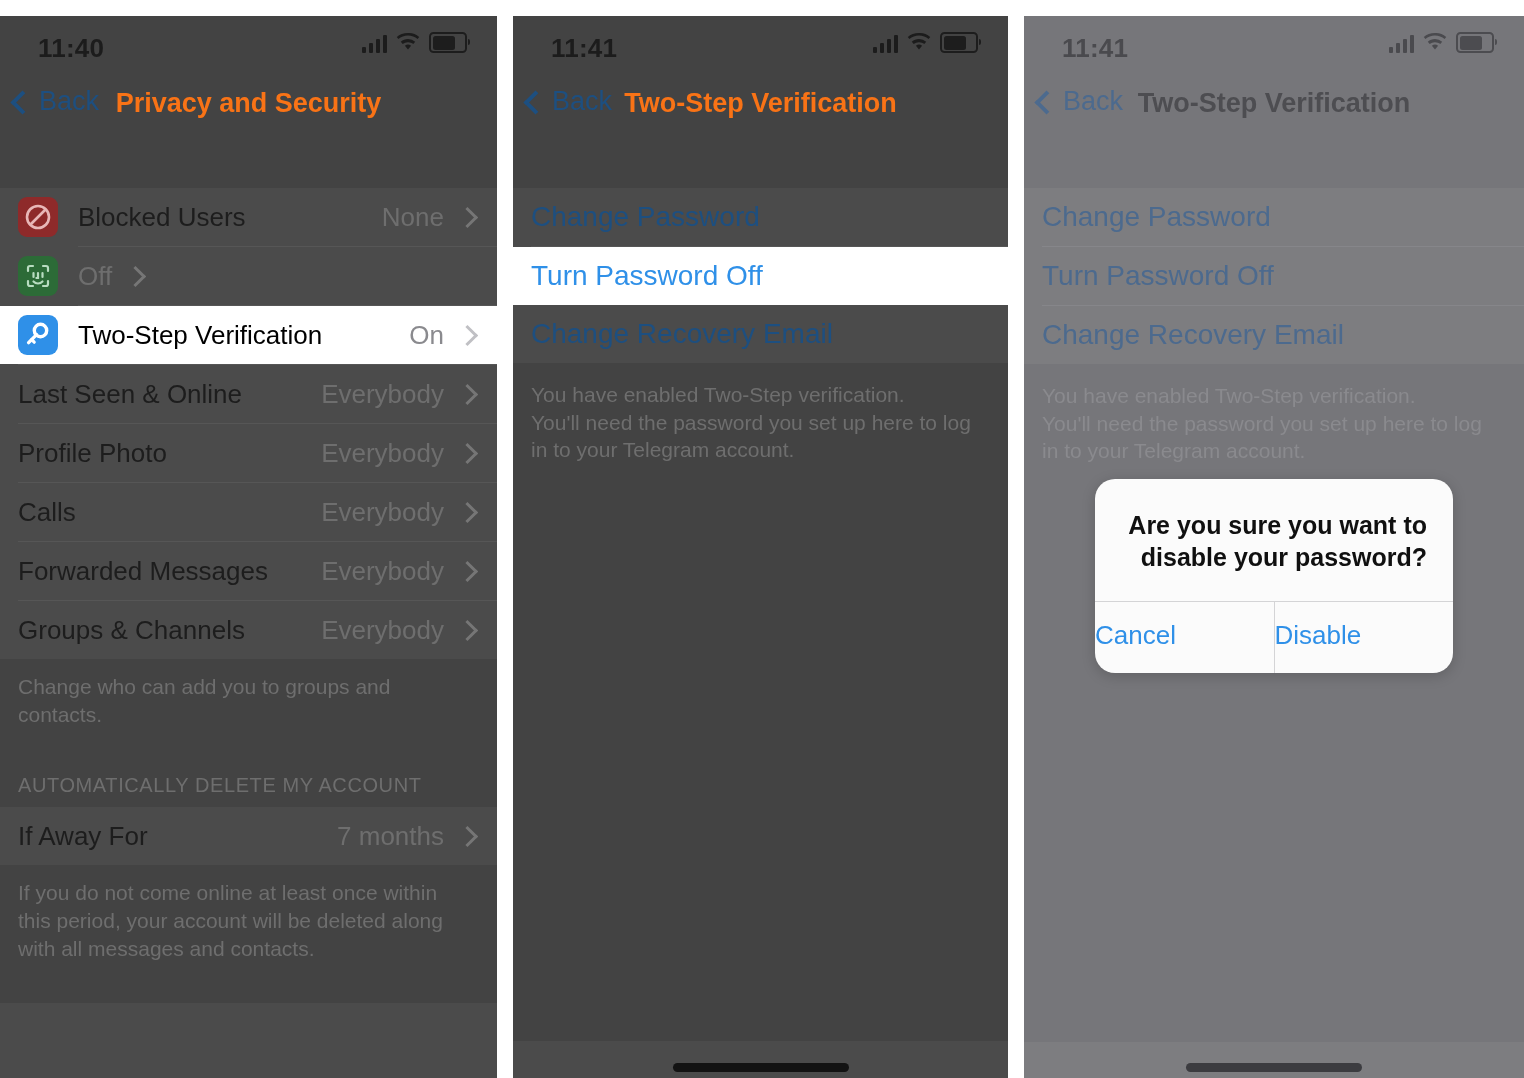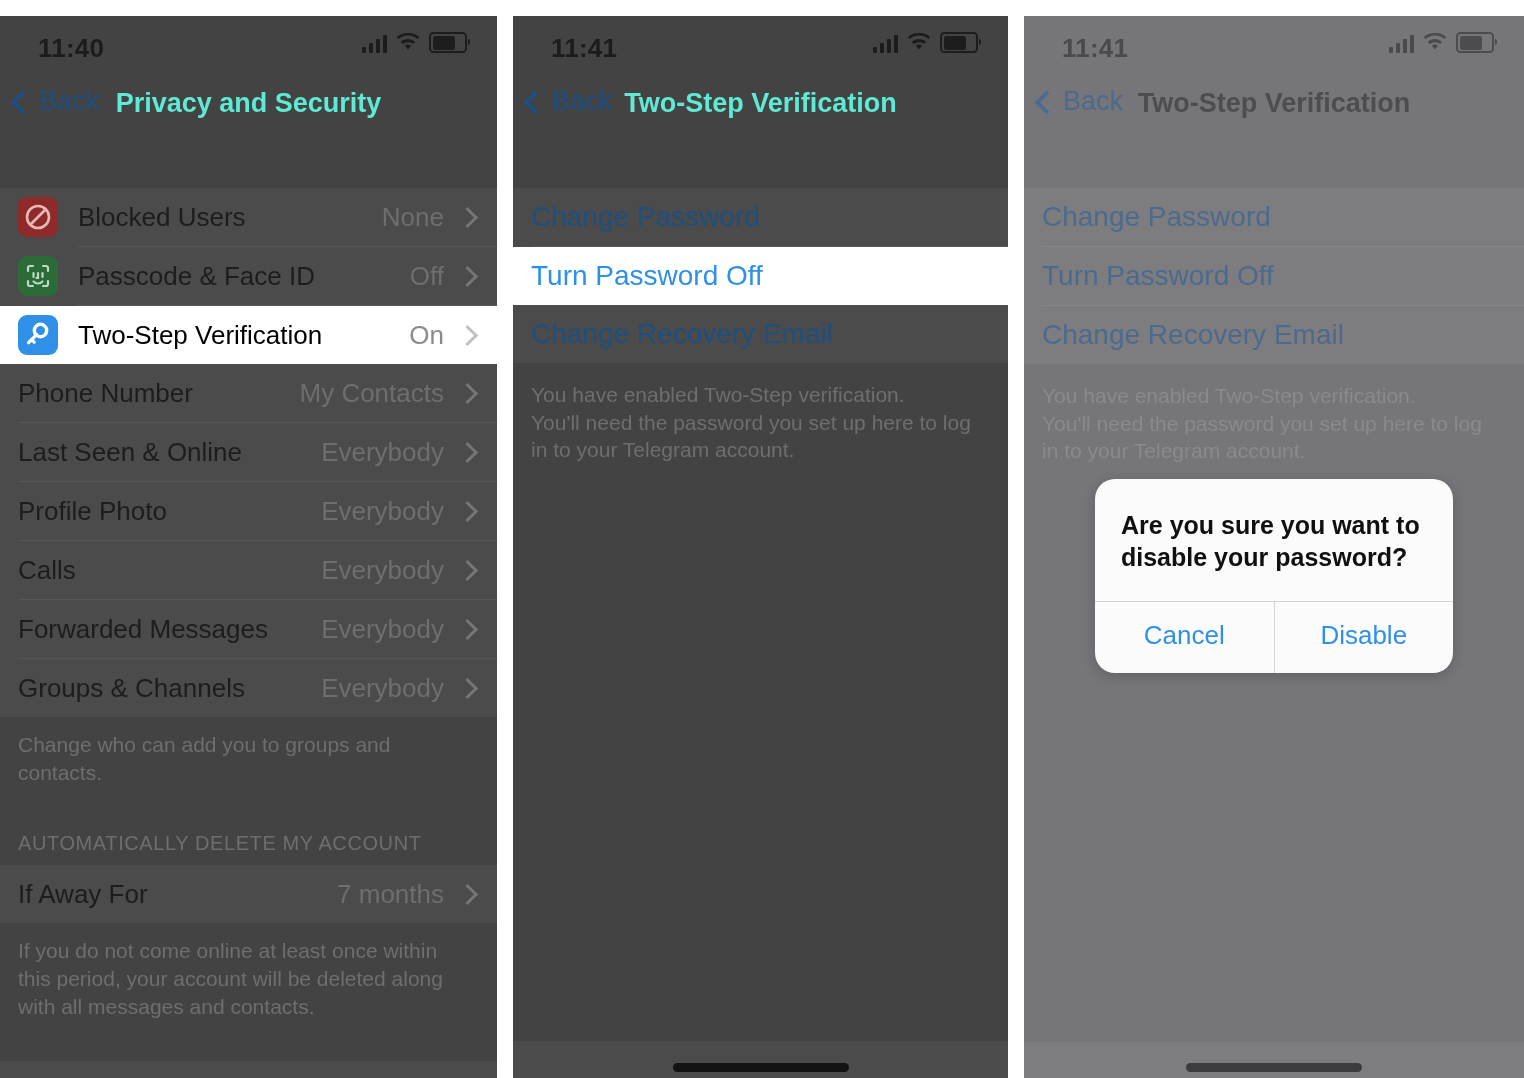--- a/index.html
+++ b/index.html
@@ -32,21 +32,21 @@
     position: relative;
     width: 100%;
     height: 100%;
     background: #ffffff;
   }
   .tint-dark  .bg-list    { background: #4b4b4b; }
   .tint-dark  .bg-group   { background: #434343; }
   .tint-dark  .txt-main   { color: #1d1d1d; }
   .tint-dark  .txt-sec    { color: #6e6e6e; }
   .tint-dark  .txt-link   { color: #1d4f80; }
-  .tint-dark  .txt-head   { color: #5eead4; }
+  .tint-dark  .txt-head   { color: #f97316; }
   .tint-dark  .txt-back   { color: #1d4f80; }
   .tint-dark  .sep        { background: #565656; }
   .tint-dark  .chev       { border-color: #767676; }
   .tint-dark  .statusgly  { color: #1c1c1c; }
   .tint-dark  .homebar    { background: #131313; }
 
   .tint-light .bg-list    { background: #7d7d80; }
   .tint-light .bg-group   { background: #76767a; }
   .tint-light .txt-sec    { color: #8a8a8e; }
   .tint-light .txt-link   { color: #4c6a8e; }
@@ -237,35 +237,35 @@
     background: #fbfbfb;
     border-radius: 20px;
     box-shadow: 0 3px 14px rgba(0,0,0,0.18);
     overflow: hidden;
     pointer-events: auto;
   }
   .alert-title {
     font-size: 25px;
     font-weight: bold;
     color: #101010;
-    text-align: left;
+    text-align: right;
     line-height: 1.28;
     padding: 30px 26px 28px 26px;
   }
   .alert-divider-h {
     height: 1px;
     background: #d4d4d6;
   }
   .alert-actions {
     display: flex;
     position: relative;
   }
   .alert-btn {
     flex: 1 1 50%;
-    text-align: center;
+    text-align: left;
     font-size: 26px;
     color: #2f90e8;
     padding: 18px 0 22px 0;
   }
   .alert-divider-v {
     width: 1px;
     background: #d4d4d6;
   }
 
   
@@ -333,46 +333,40 @@
             <path d="M10 15v-3a2 2 0 0 1 2-2h3"></path>
               <path d="M30 15v-3a2 2 0 0 0-2-2h-3"></path>
             <path d="M10 25v3a2 2 0 0 0 2 2h3"></path>
               <path d="M30 25v3a2 2 0 0 1-2 2h-3"></path>
             <line x1="15.5" y1="17" x2="15.5" y2="21"></line>
               <line x1="24.5" y1="17" x2="24.5" y2="21"></line>
             <path d="M20 17v5h-1.6"></path>
               <path d="M15.5 25.5c1.3 1.4 2.8 2 4.5 2s3.2-.6 4.5-2"></path>
           </svg>
         </span>
-        <span class="row-label txt-main">Passcode &amp; Face ID</span>
         <span class="row-value txt-sec">Off</span>
         <span class="chev"></span>
       </div>
       <div class="sep inset-icon"></div>
 
       <div class="row has-icon highlight">
         <span class="row-icon ic-key">
           <svg class="ic-svg" viewBox="0 0 40 40">
               <circle cx="22.5" cy="15.5" r="6.2" fill="none" stroke="#ffffff" stroke-width="3.4"></circle>
               <circle cx="22.5" cy="15.5" r="1.8" fill="#2f90e8"></circle>
               <path d="M18.6 19.6 10.6 27.6" stroke="#ffffff" stroke-width="3.4" stroke-linecap="round"></path>
               <path d="M13.6 24.6l2.6 2.6" stroke="#ffffff" stroke-width="3.2" stroke-linecap="round"></path>
             </svg>
         </span>
         <span class="row-label">Two-Step Verification</span>
         <span class="row-value">On</span>
         <span class="chev"></span>
       </div>
 
 
-      <div class="row">
-        <span class="row-label txt-main">Phone Number</span>
-        <span class="row-value txt-sec">My Contacts</span>
-        <span class="chev"></span>
-      </div>
       <div class="sep"></div>
 
       <div class="row">
         <span class="row-label txt-main">Last Seen &amp; Online</span>
         <span class="row-value txt-sec">Everybody</span>
         <span class="chev"></span>
       </div>
       <div class="sep"></div>
 
       <div class="row">

